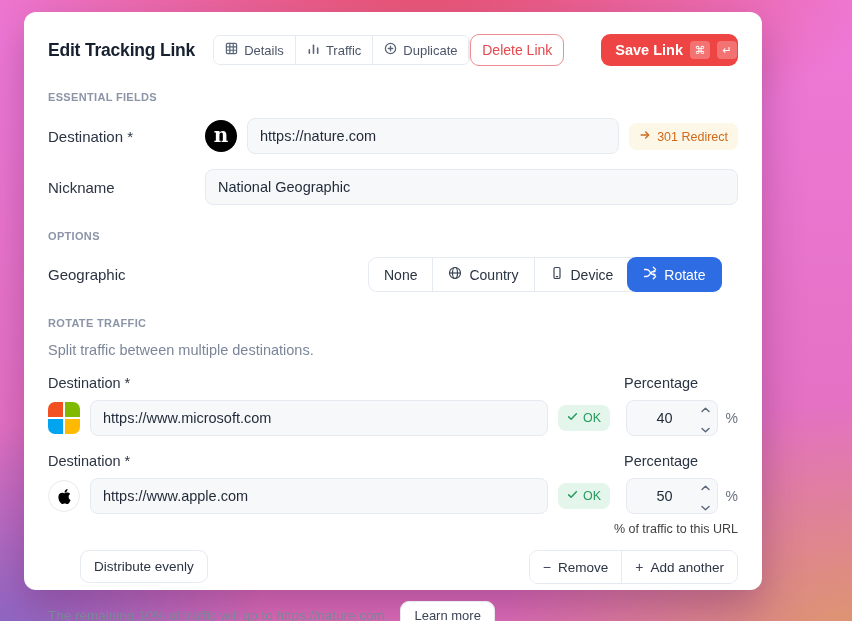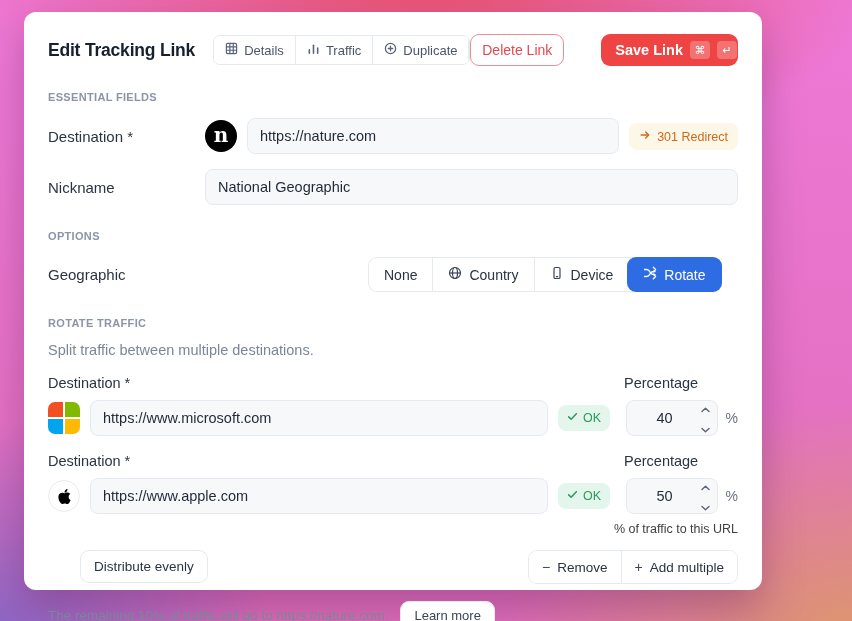--- a/index.html
+++ b/index.html
@@ -345,21 +345,21 @@
 
   <div class="bottom-row">
     <button class="ghost-btn">Distribute evenly</button>
     <div class="row-actions">
       <button class="row-action-btn">
         <span class="glyph">−</span>
         <span>Remove</span>
       </button>
       <button class="row-action-btn">
         <span class="glyph">+</span>
-        <span>Add multiple</span>
+        <span>Add another</span>
       </button>
     </div>
   </div>
 
   <div class="footer">
     <span class="footer-note">The remaining 10% of traffic will go to https://nature.com.</span>
     <button class="learn-btn">Learn more</button>
   </div>
 
 </div>

